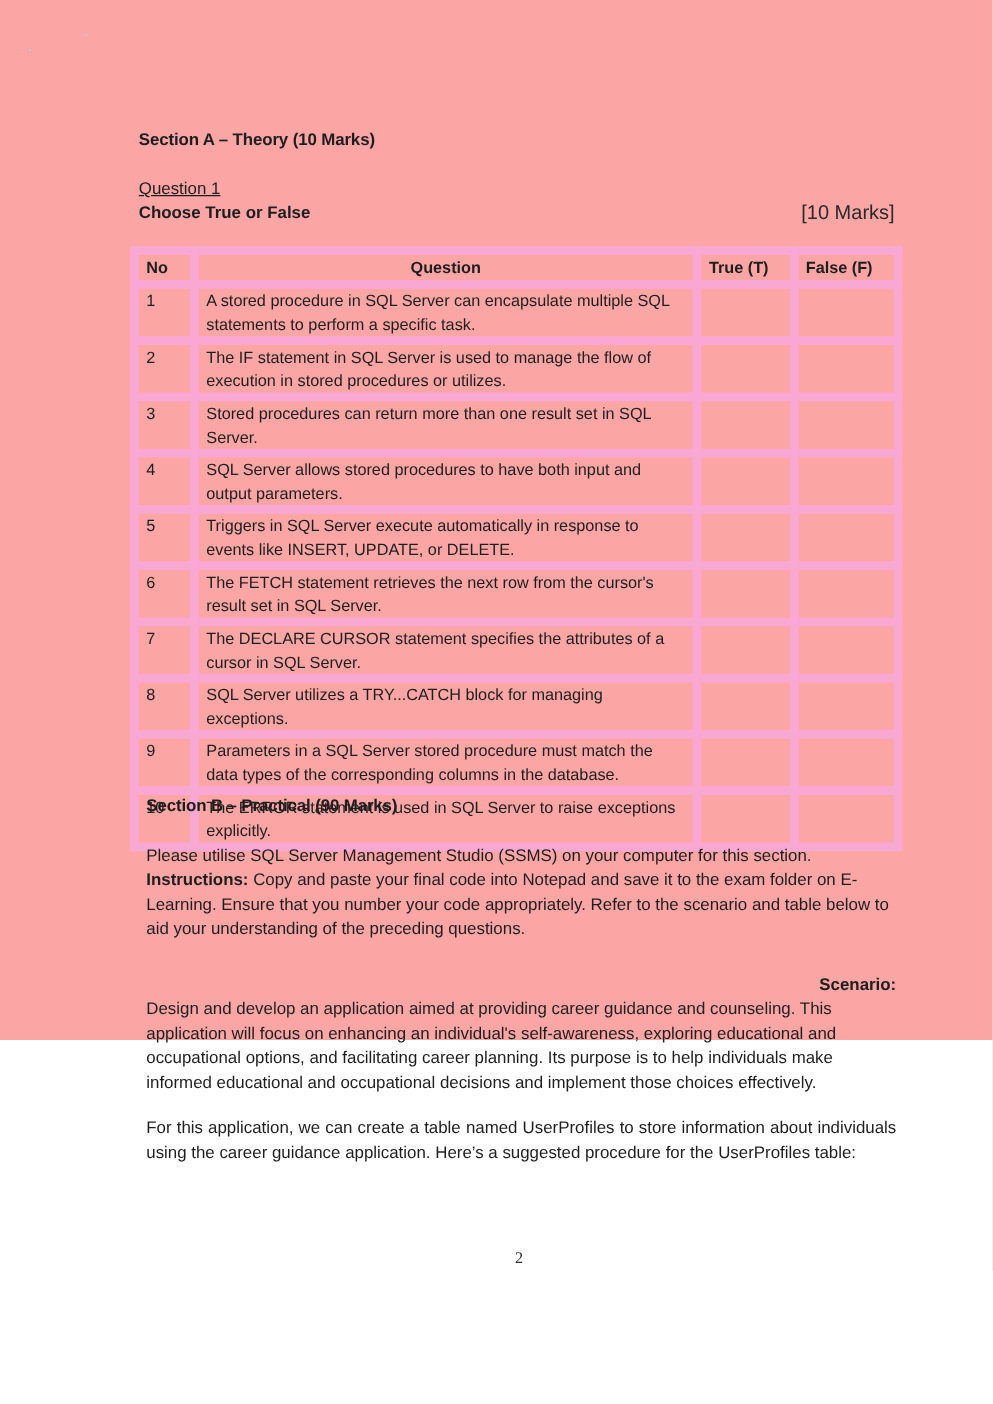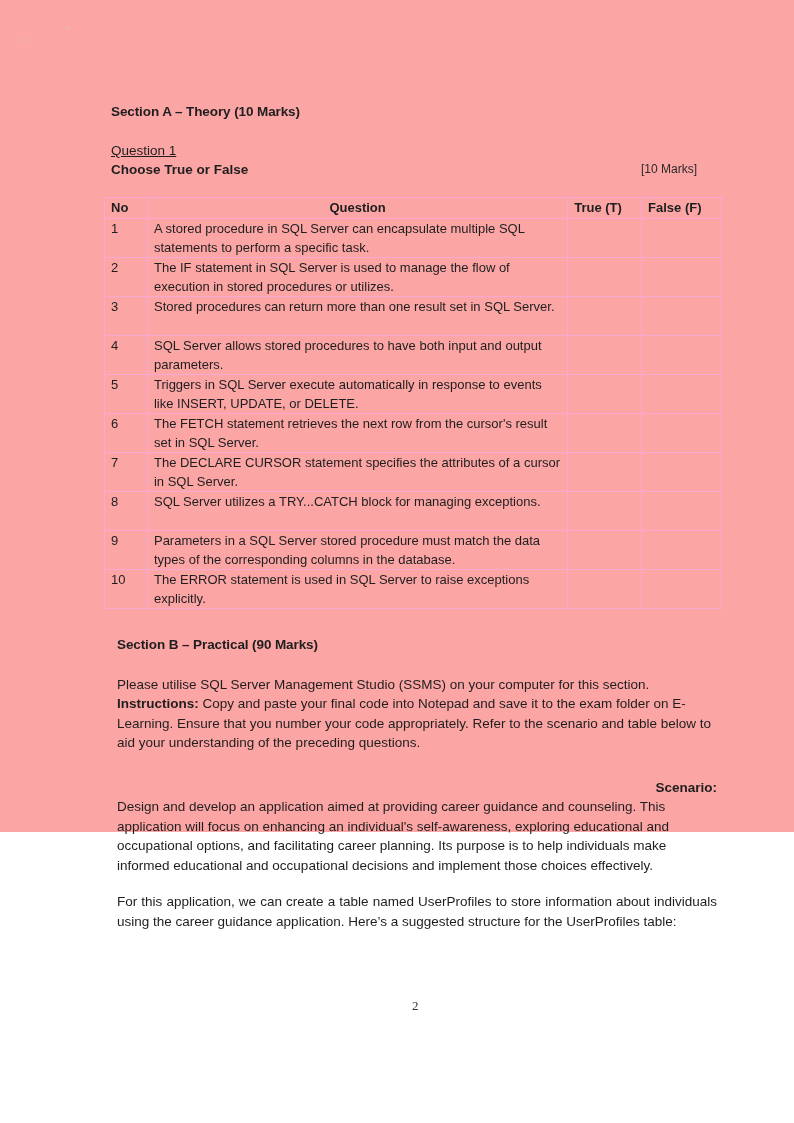--- a/index.html
+++ b/index.html
@@ -46,34 +46,34 @@
       position: absolute;
       left: 111px;
       top: 162px;
       font-size: 13.5px;
       font-weight: bold;
     }
     .q-marks {
       position: absolute;
       left: 641px;
       top: 162px;
-      font-size: 12px;
+      font-size: 16px;
       color: #2a2a2a;
     }
     table.tf {
       position: absolute;
       left: 104px;
       top: 197px;
       width: 618px;
       border-collapse: collapse;
       font-size: 13px;
       line-height: 19px;
     }
     table.tf th, table.tf td {
-      border: 1px solid #f9a8d4;
+      border: 7px solid #f9a8d4;
       padding: 0 6px;
       vertical-align: top;
       text-align: left;
     }
     table.tf th {
       font-weight: bold;
       height: 20px;
       line-height: 20px;
     }
     table.tf th.col-q { text-align: center; }
@@ -192,17 +192,17 @@
   <div class="section-title" style="left:117px; top:637px;">Section B – Practical (90 Marks)</div>
 
   <div class="para" style="top:675px;">Please utilise SQL Server Management Studio (SSMS) on your computer for this section.</div>
 
   <div class="para" style="top:694px;"><span class="bold">Instructions:</span><span> Copy and paste your final code into Notepad and save it to the exam folder on E-Learning. Ensure that you number your code appropriately. Refer to the scenario and table below to aid your understanding of the preceding questions.</span></div>
 
   <div class="para bold" style="top:778px;text-align:right;">Scenario:</div>
 
   <div class="para" style="top:797px;">Design and develop an application aimed at providing career guidance and counseling. This application will focus on enhancing an individual's self-awareness, exploring educational and occupational options, and facilitating career planning. Its purpose is to help individuals make informed educational and occupational decisions and implement those choices effectively.</div>
 
-  <div class="para justify" style="top:892px;">For this application, we can create a table named UserProfiles to store information about individuals using the career guidance application. Here’s a suggested structure for the UserProfiles table:</div>
+  <div class="para justify" style="top:892px;">For this application, we can create a table named UserProfiles to store information about individuals using the career guidance application. Here’s a suggested procedure for the UserProfiles table:</div>
 
   <div class="page-num">2</div>
 
 </div>
 
 </body></html>

